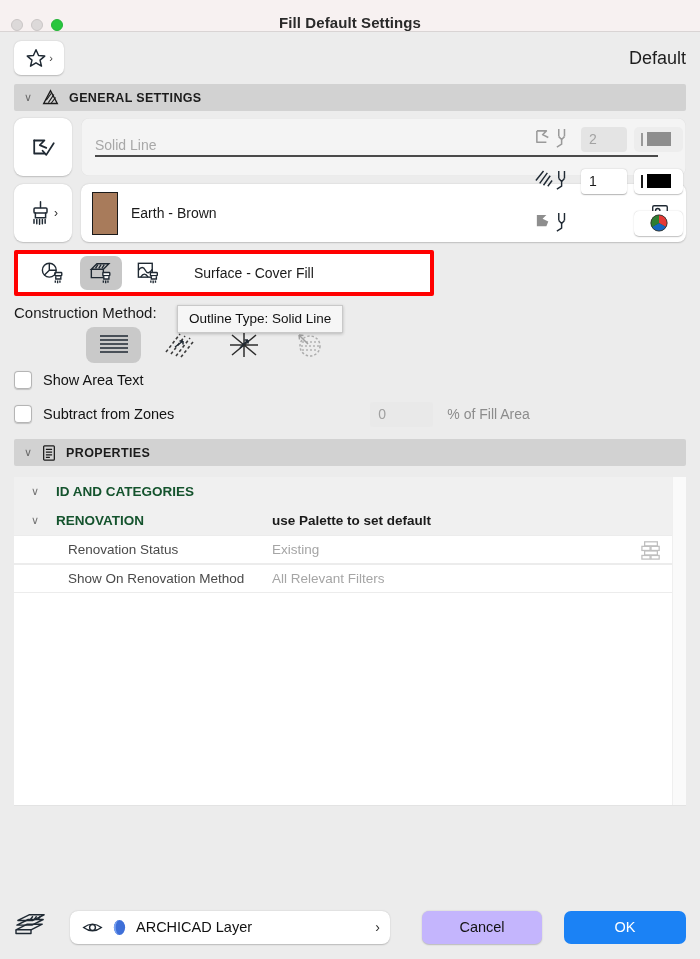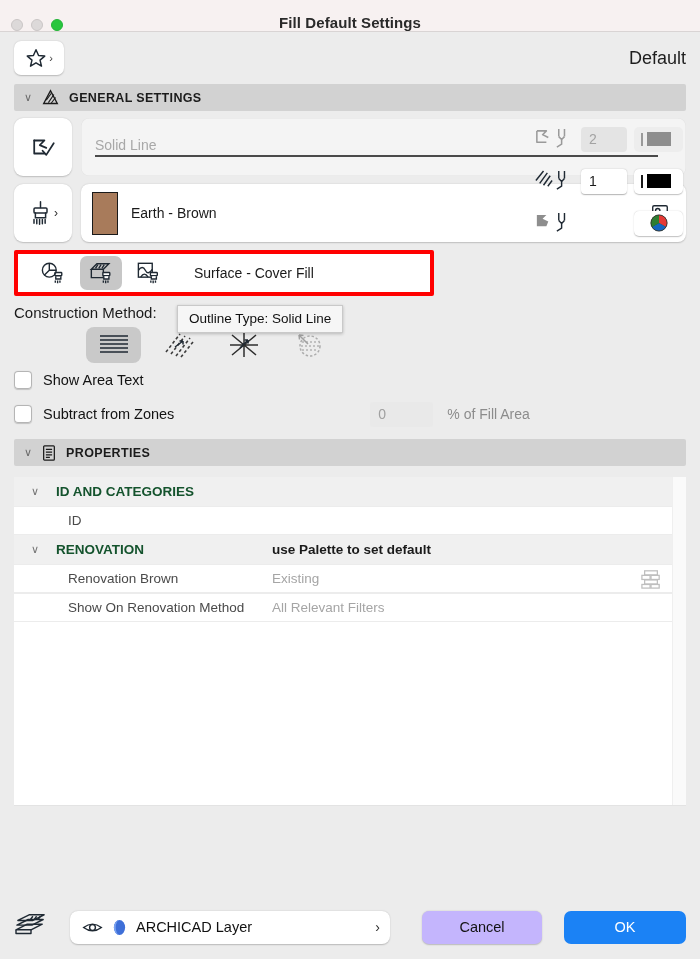--- a/index.html
+++ b/index.html
@@ -464,33 +464,28 @@
   </span>
   <span class="sec-title">PROPERTIES</span>
 </div>
 
 <div class="props-area">
   <div class="prow group">
     <span class="pcaret">∨</span>
     <span class="pname bold col-a">ID AND CATEGORIES</span>
     <span class="pval bold"></span>
   </div>
-  <div class="prow sub">
-    <span class="pcaret"></span>
-    <span class="pname indent col-a">ID</span>
-    <span class="pval"></span>
-  </div>
   <div class="prow group">
     <span class="pcaret">∨</span>
     <span class="pname bold col-a">RENOVATION</span>
     <span class="pval bold">use Palette to set default</span>
   </div>
   <div class="prow sub">
     <span class="pcaret"></span>
-    <span class="pname indent col-a">Renovation Brown</span>
+    <span class="pname indent col-a">Renovation Status</span>
     <span class="pval">Existing</span>
     <span style="margin-left:auto;margin-right:24px">
       <svg width="22" height="20" viewBox="0 0 24 22" fill="none" stroke="#BFBFBF" stroke-width="1.4">
         <rect x="5" y="2" width="14" height="4.5"></rect>
         <rect x="2" y="7" width="9" height="4.5"></rect>
           <rect x="12" y="7" width="9" height="4.5"></rect>
         <rect x="5" y="12" width="14" height="4.5"></rect>
         <rect x="2" y="17" width="9" height="4"></rect>
           <rect x="12" y="17" width="9" height="4"></rect>
       </svg>

